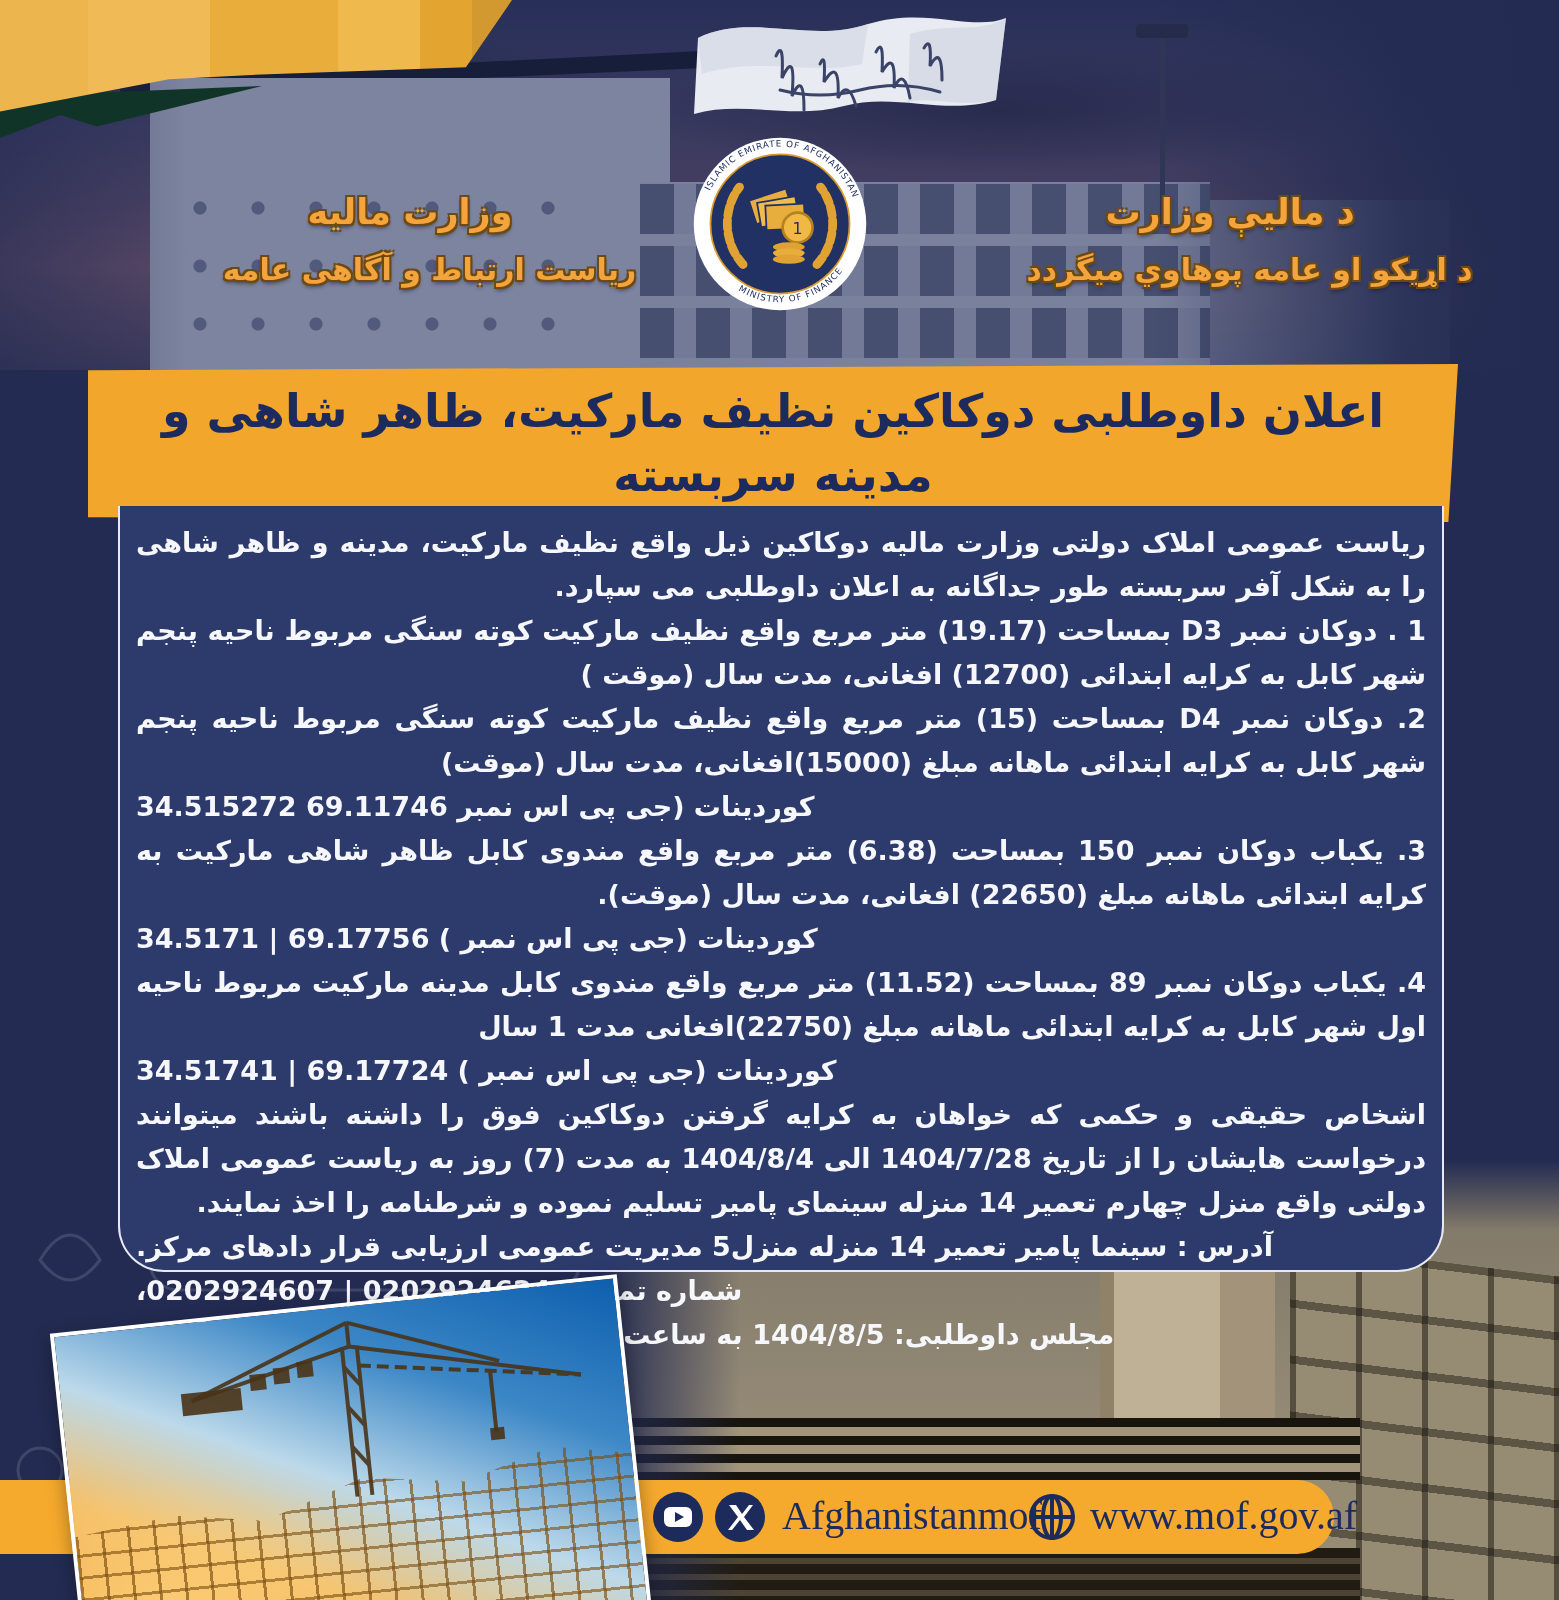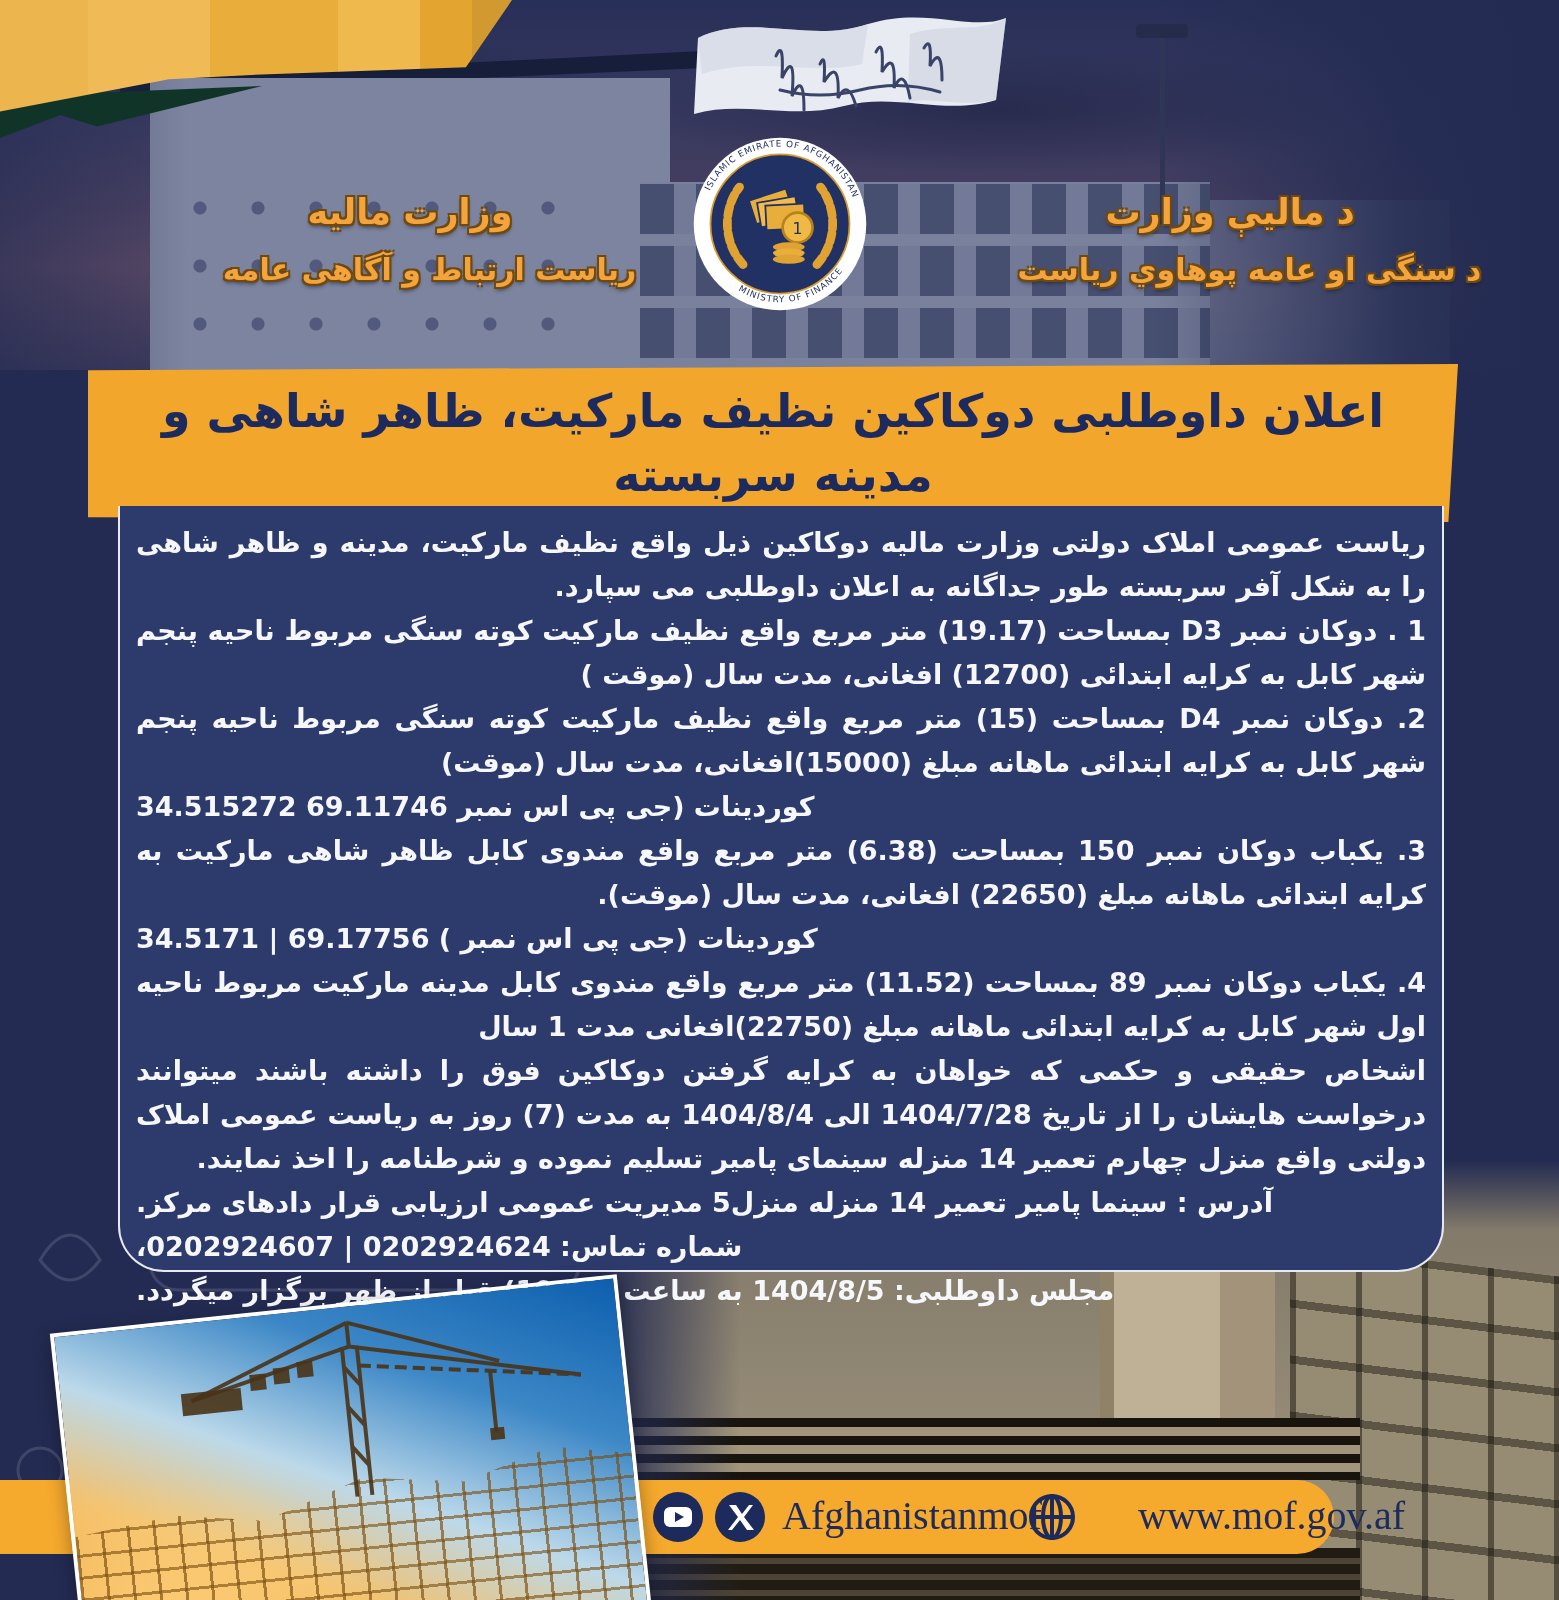--- a/index.html
+++ b/index.html
@@ -86,21 +86,21 @@
   .strip .fadeL{position:absolute;inset:0;background:linear-gradient(90deg,#232b52 0,rgba(35,43,82,0) 140px);}
   .strip .fadeT{position:absolute;inset:0;background:linear-gradient(180deg,#232b52 0,rgba(35,43,82,0) 70px);}
 
   
   .pill{position:absolute;left:0;top:1480px;width:1334px;height:74px;background:#f5a92d;
        border-radius:0 40px 40px 0;z-index:6;}
   .pill .icon{position:absolute;top:11px;}
   .handle{position:absolute;left:782px;top:12px;color:#1d2a5c;font-size:40px;
        font-family:"Liberation Serif","DejaVu Serif",serif;}
   .site{position:absolute;left:1090px;top:12px;color:#1d2a5c;font-size:40px;
-       font-family:"Liberation Serif","DejaVu Serif",serif;margin-left:48px;}
+       font-family:"Liberation Serif","DejaVu Serif",serif;}
 
   
   .photo{position:absolute;left:66px;top:1303px;width:562px;height:332px;z-index:7;
        transform:rotate(-6deg);border:4px solid #ffffff;overflow:hidden;
        box-shadow:0 6px 18px rgba(0,0,0,.35);}
   .photo .psky{position:absolute;inset:0;
        background:linear-gradient(205deg,#0d5fae 0%,#3c87c6 28%,#bcd9ea 52%,#f4c06a 72%,#ef9a2d 100%);}
   .photo .pglow{position:absolute;inset:0;
        background:radial-gradient(360px 240px at 12% 95%, rgba(255,214,130,.9) 0%, transparent 70%);}
   .photo .scaff{position:absolute;left:0;top:150px;width:562px;height:182px;
@@ -170,40 +170,41 @@
         <textPath href="#arcBot" startOffset="32%">MINISTRY OF FINANCE</textPath>
       </text>
     </svg>
 
     <div class="org org-left">
       <div class="l1">وزارت مالیه</div>
       <div class="l2">ریاست ارتباط و آگاهی عامه</div>
     </div>
     <div class="org org-right">
       <div class="l1">د مالیې وزارت</div>
-      <div class="l2">د سنگی او عامه پوهاوي ریاست</div>
+      <div class="l2">د اړیکو او عامه پوهاوي میگردد</div>
     </div>
   </div>
 
   <div class="corner-green"></div>
   <div class="corner-yellow"></div>
 
   <div class="banner">
     <div class="t">اعلان داوطلبی دوکاکین نظیف مارکیت، ظاهر شاهی و</div>
     <div class="t">مدینه سربسته</div>
   </div>
 
   <div class="panel">
     <p class="just">ریاست عمومی املاک دولتی وزارت مالیه دوکاکین ذیل واقع نظیف مارکیت، مدینه و ظاهر شاهی را به شکل آفر سربسته طور جداگانه به اعلان داوطلبی می سپارد.</p>
     <p class="just">1 . دوکان نمبر D3 بمساحت (19.17) متر مربع واقع نظیف مارکیت کوته سنگی مربوط ناحیه پنجم شهر کابل به کرایه ابتدائی (12700) افغانی، مدت سال (موقت )</p>
     <p class="just">2. دوکان نمبر D4 بمساحت (15) متر مربع واقع نظیف مارکیت کوته سنگی مربوط ناحیه پنجم شهر کابل به کرایه ابتدائی ماهانه مبلغ (15000)افغانی، مدت سال (موقت)</p>
     <p class="rt">کوردینات (جی پی اس نمبر 69.11746 34.515272</p>
     <p class="just">3. یکباب دوکان نمبر 150 بمساحت (6.38) متر مربع واقع مندوی کابل ظاهر شاهی مارکیت به کرایه ابتدائی ماهانه مبلغ (22650) افغانی، مدت سال (موقت).</p>
     <p class="rt">کوردینات (جی پی اس نمبر ) 69.17756 | 34.5171</p>
     <p class="just">4. یکباب دوکان نمبر 89 بمساحت (11.52) متر مربع واقع مندوی کابل مدینه مارکیت مربوط ناحیه اول شهر کابل به کرایه ابتدائی ماهانه مبلغ (22750)افغانی مدت 1 سال</p>
+    <p class="rt">کوردینات (جی پی اس نمبر ) 69.17724 | 34.51741</p>
     <p class="just">اشخاص حقیقی و حکمی که خواهان به کرایه گرفتن دوکاکین فوق را داشته باشند میتوانند درخواست هایشان را از تاریخ 1404/7/28 الی 1404/8/4 به مدت (7) روز به ریاست عمومی املاک دولتی واقع منزل چهارم تعمیر 14 منزله سینمای پامیر تسلیم نموده و شرطنامه را اخذ نمایند.</p>
     <p class="rt">آدرس : سینما پامیر تعمیر 14 منزله منزل5 مدیریت عمومی ارزیابی قرار دادهای مرکز.</p>
     <p class="rt">شماره تماس: 0202924624 | 0202924607،</p>
     <p class="rt">مجلس داوطلبی: 1404/8/5 به ساعت (10:00) قبل از ظهر برگزار میگردد.</p>
   </div>
 
   <svg class="doodles" width="640" height="460" viewBox="0 0 640 460">
     <g fill="none" stroke="#cfd4ea" stroke-width="3">
       <rect x="150" y="10" width="430" height="140" rx="28"></rect>
       <path d="M40,120 q30,-50 60,0 q-30,40 -60,0 Z"></path>

